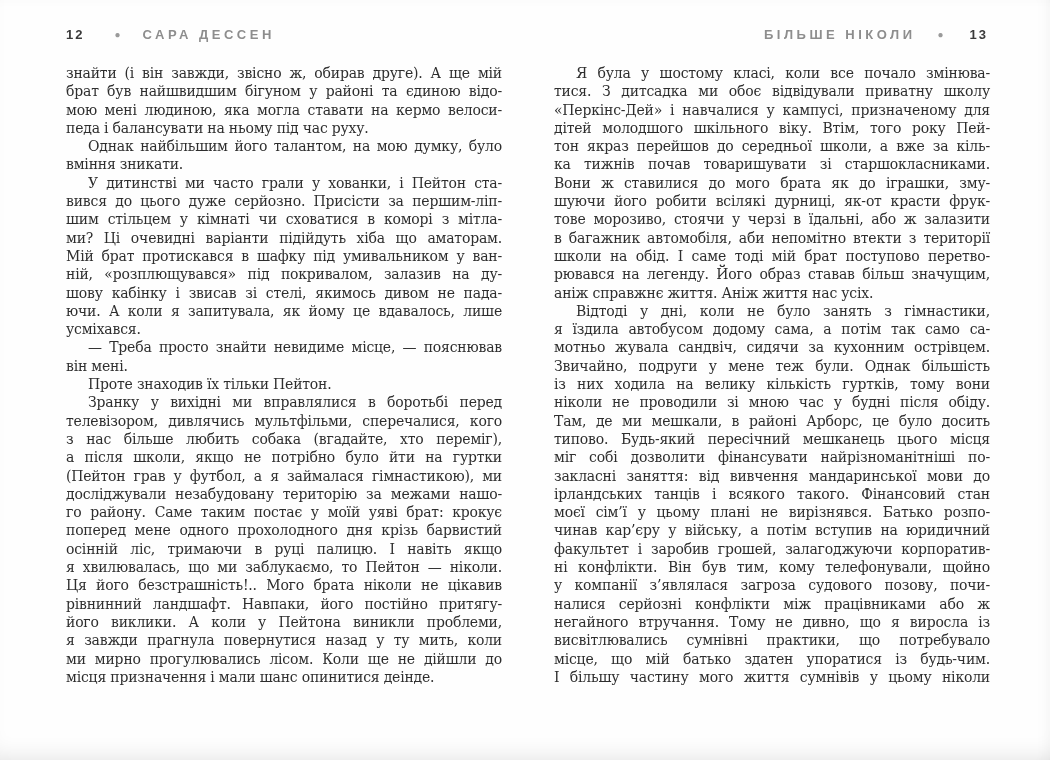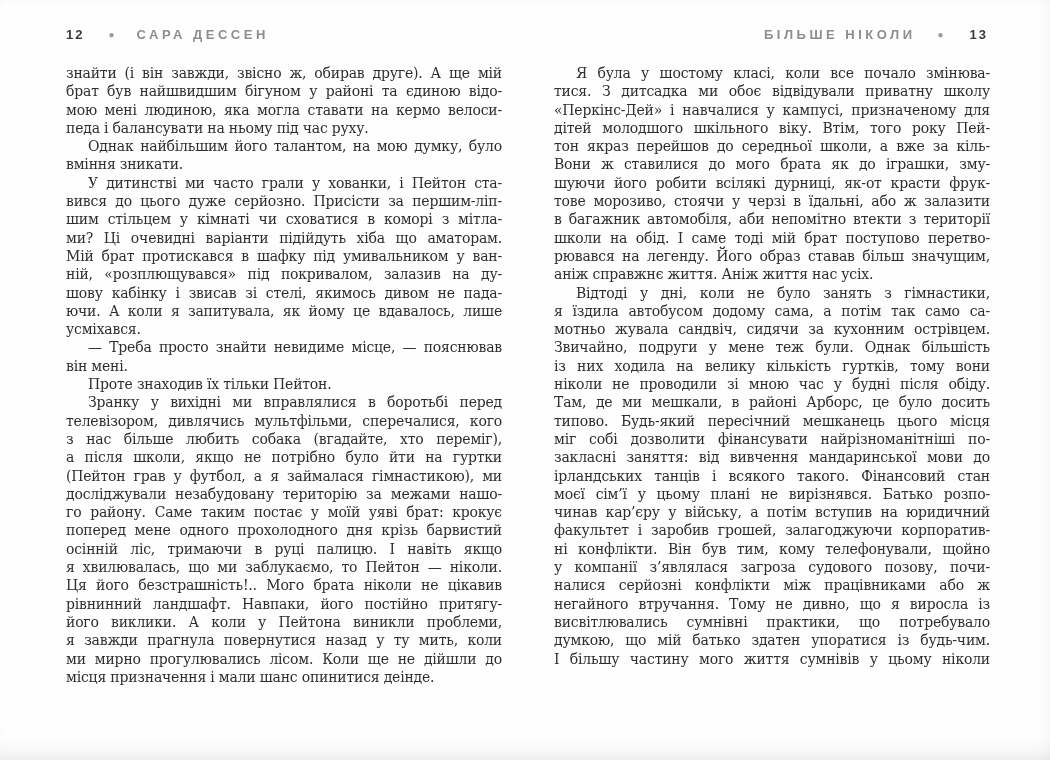--- a/index.html
+++ b/index.html
@@ -46,21 +46,21 @@
   .running-title {
     color: #8d8d8d;
     letter-spacing: 3.5px;
     font-weight: bold;
   }
   .header-dot {
     color: #9a9a9a;
     font-size: 10px;
     line-height: 1;
   }
-  .page-header.left .page-num      { margin-right: 24px; }
+  .page-header.left .page-num      { margin-right: 30px; }
   .page-header.left .header-dot    { margin-right: 22px; }
   .page-header.right .running-title{ margin-right: 22px; }
   .page-header.right .header-dot   { margin-right: 26px; }
 
   .text-column {
     position: absolute;
     top: 64px;
     width: 436px;
     color: #2e2e2e;
   }
@@ -148,20 +148,21 @@
         <div class="line endline">місця призначення і мали шанс опинитися деінде.</div>
       </div>
     </div>
   <div class="text-column right">
       <div>
         <div class="line indent">Я була у шостому класі, коли все почало змінюва-</div>
         <div class="line">тися. З дитсадка ми обоє відвідували приватну школу</div>
         <div class="line">«Перкінс-Дей» і навчалися у кампусі, призначеному для</div>
         <div class="line">дітей молодшого шкільного віку. Втім, того року Пей-</div>
         <div class="line">тон якраз перейшов до середньої школи, а вже за кіль-</div>
+        <div class="line">ка тижнів почав товаришувати зі старшокласниками.</div>
         <div class="line">Вони ж ставилися до мого брата як до іграшки, зму-</div>
         <div class="line">шуючи його робити всілякі дурниці, як-от красти фрук-</div>
         <div class="line">тове морозиво, стоячи у черзі в їдальні, або ж залазити</div>
         <div class="line">в багажник автомобіля, аби непомітно втекти з території</div>
         <div class="line">школи на обід. І саме тоді мій брат поступово перетво-</div>
         <div class="line">рювався на легенду. Його образ ставав більш значущим,</div>
         <div class="line endline">аніж справжнє життя. Аніж життя нас усіх.</div>
       </div>
       <div>
         <div class="line indent">Відтоді у дні, коли не було занять з гімнастики,</div>
@@ -176,18 +177,18 @@
         <div class="line">закласні заняття: від вивчення мандаринської мови до</div>
         <div class="line">ірландських танців і всякого такого. Фінансовий стан</div>
         <div class="line">моєї сім’ї у цьому плані не вирізнявся. Батько розпо-</div>
         <div class="line">чинав кар’єру у війську, а потім вступив на юридичний</div>
         <div class="line">факультет і заробив грошей, залагоджуючи корпоратив-</div>
         <div class="line">ні конфлікти. Він був тим, кому телефонували, щойно</div>
         <div class="line">у компанії з’являлася загроза судового позову, почи-</div>
         <div class="line">налися серйозні конфлікти між працівниками або ж</div>
         <div class="line">негайного втручання. Тому не дивно, що я виросла із</div>
         <div class="line">висвітлювались сумнівні практики, що потребувало</div>
-        <div class="line">думкою, що мій батько здатен упоратися із будь-чим.</div>
+        <div class="line">місце, що мій батько здатен упоратися із будь-чим.</div>
         <div class="line">І більшу частину мого життя сумнівів у цьому ніколи</div>
       </div>
     </div>
 
 </div>
 
 </body></html>

